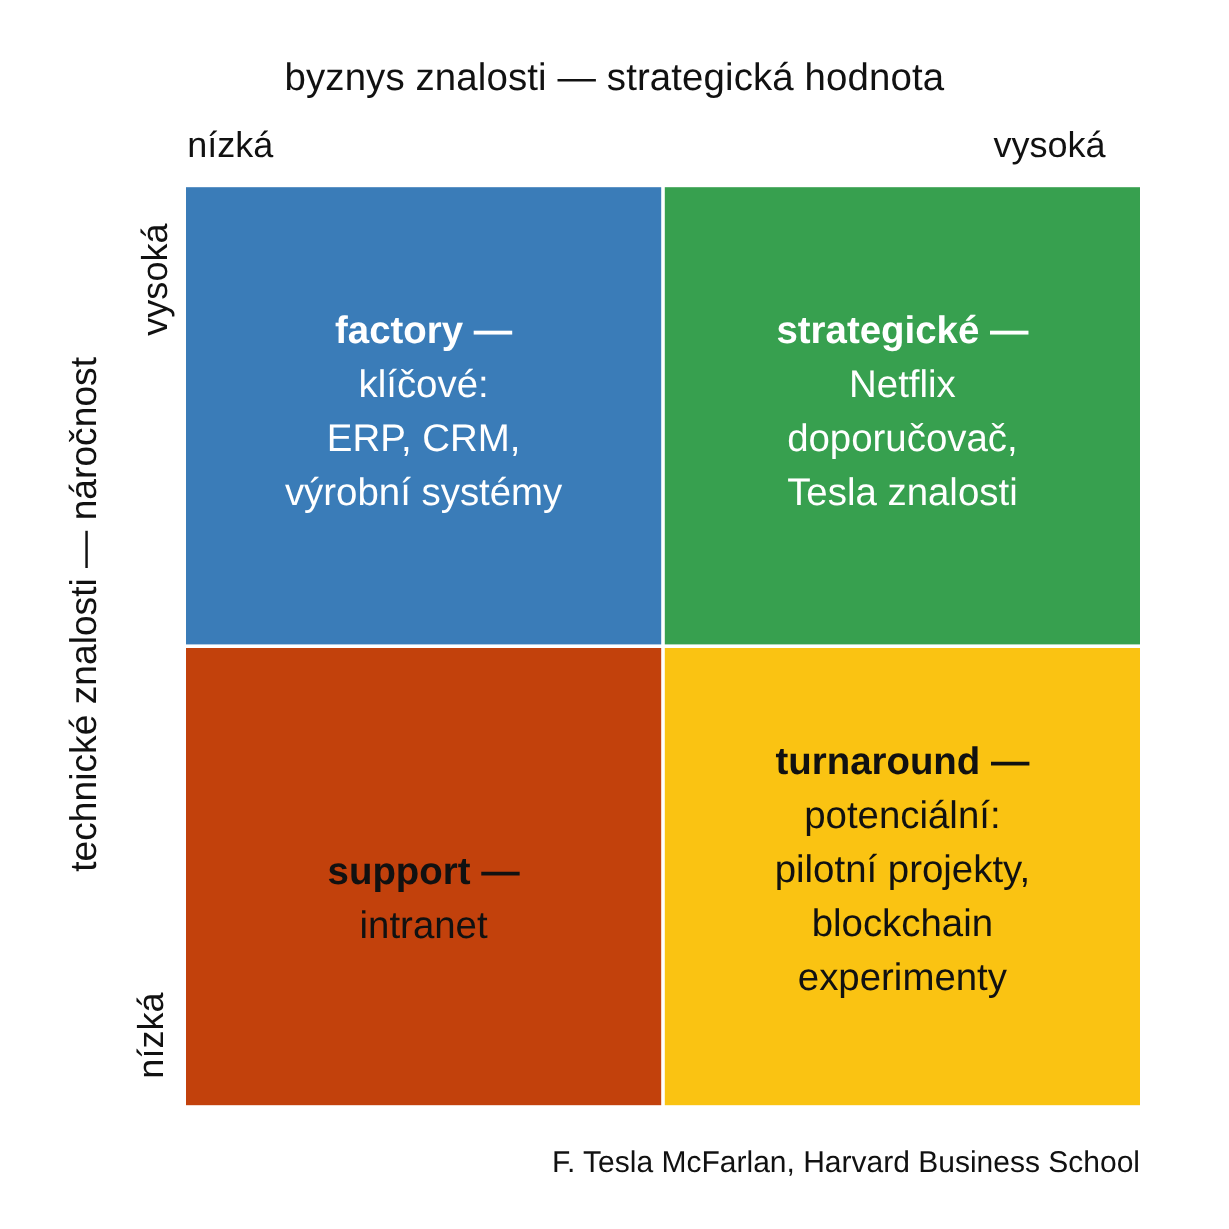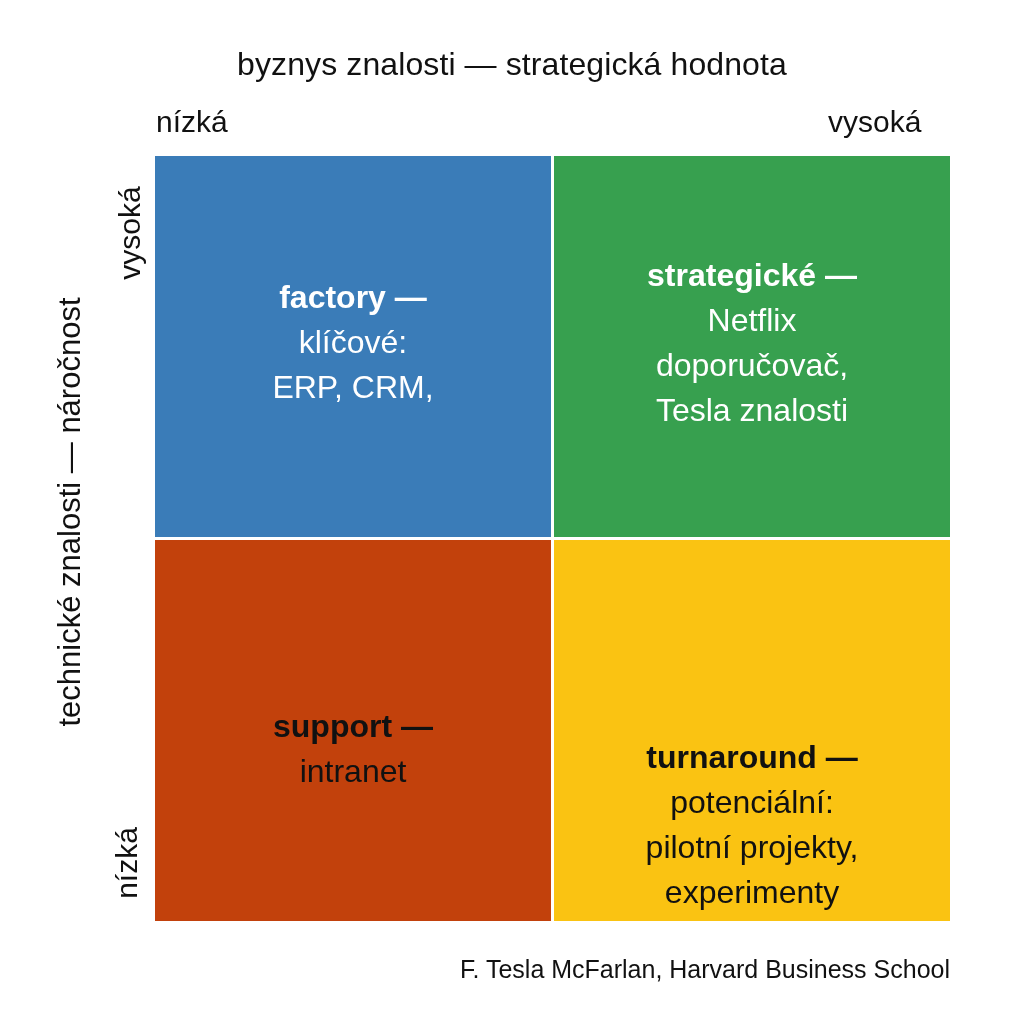--- a/index.html
+++ b/index.html
@@ -106,21 +106,21 @@
     width: 100%;
   }
   .quad .qtitle {
     font-weight: bold;
   }
   .quad .qline { display: block; }
 
   .quad.blue   { background: #3A7CB8; }
   .quad.green  { background: #37A04F; }
   .quad.grey   { background: #c2410c; }
-  .quad.yellow { background: #FAC312; align-items: flex-end; }
+  .quad.yellow { background: #FAC312; }
 
   .quad.blue  .qtext,
   .quad.green .qtext { color: #ffffff; }
   .quad.grey  .qtext,
   .quad.yellow .qtext { color: #111111; }
 
   
   .quad.blue   .qtext { transform: translateY(-4px); }
   .quad.green  .qtext { transform: translateY(-4px); }
   .quad.grey   .qtext { transform: translateY(18px); }
@@ -155,20 +155,21 @@
 
   <div class="left-tick low">nízká</div>
 
   <div id="matrix">
 
     <div class="quad blue">
       <div class="qtext">
         <span class="qline qtitle">factory —</span>
         <span class="qline">klíčové:</span>
         <span class="qline">ERP, CRM,</span>
+        <span class="qline">výrobní systémy</span>
       </div>
     </div>
 
     <div class="quad green">
       <div class="qtext">
         <span class="qline qtitle">strategické —</span>
         <span class="qline">Netflix</span>
         <span class="qline">doporučovač,</span>
         <span class="qline">Tesla znalosti</span>
       </div>
@@ -179,20 +180,21 @@
         <span class="qline qtitle">support —</span>
         <span class="qline">intranet</span>
       </div>
     </div>
 
     <div class="quad yellow">
       <div class="qtext">
         <span class="qline qtitle">turnaround —</span>
         <span class="qline">potenciální:</span>
         <span class="qline">pilotní projekty,</span>
+        <span class="qline">blockchain</span>
         <span class="qline">experimenty</span>
       </div>
     </div>
 
   </div>
 
   <div class="footer">F. Tesla McFarlan, Harvard Business School</div>
 
 </div>
 

